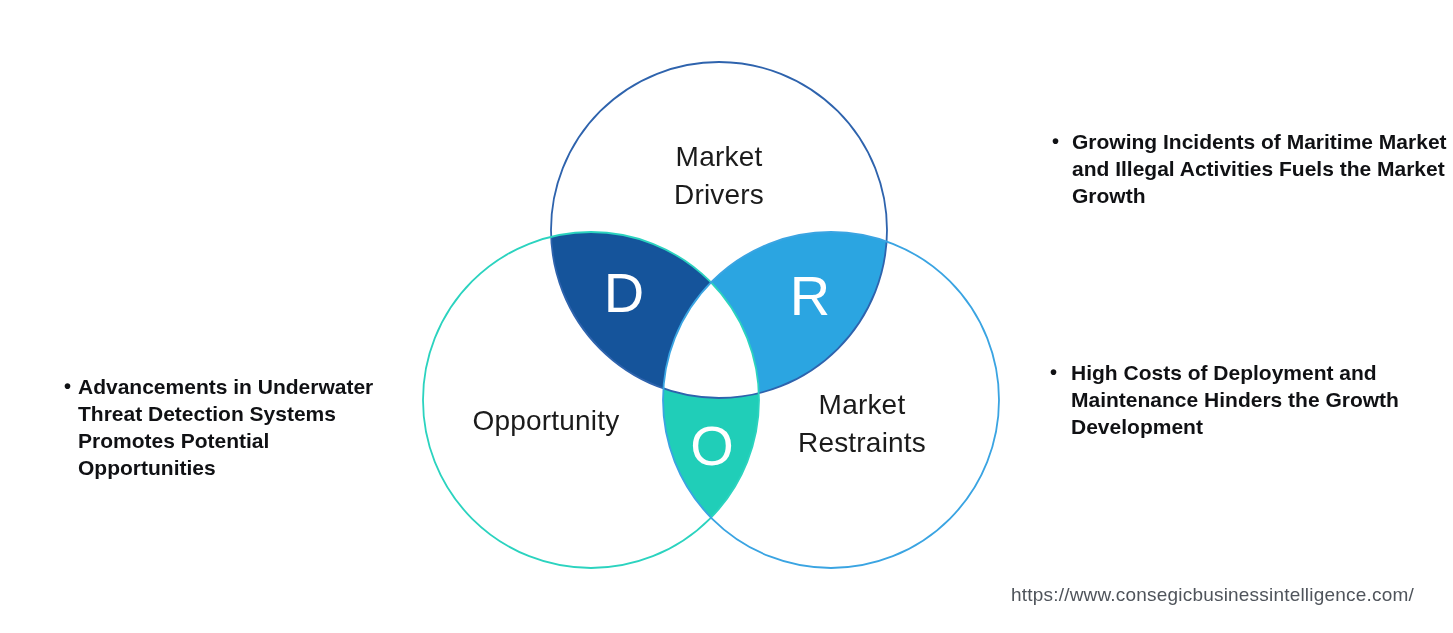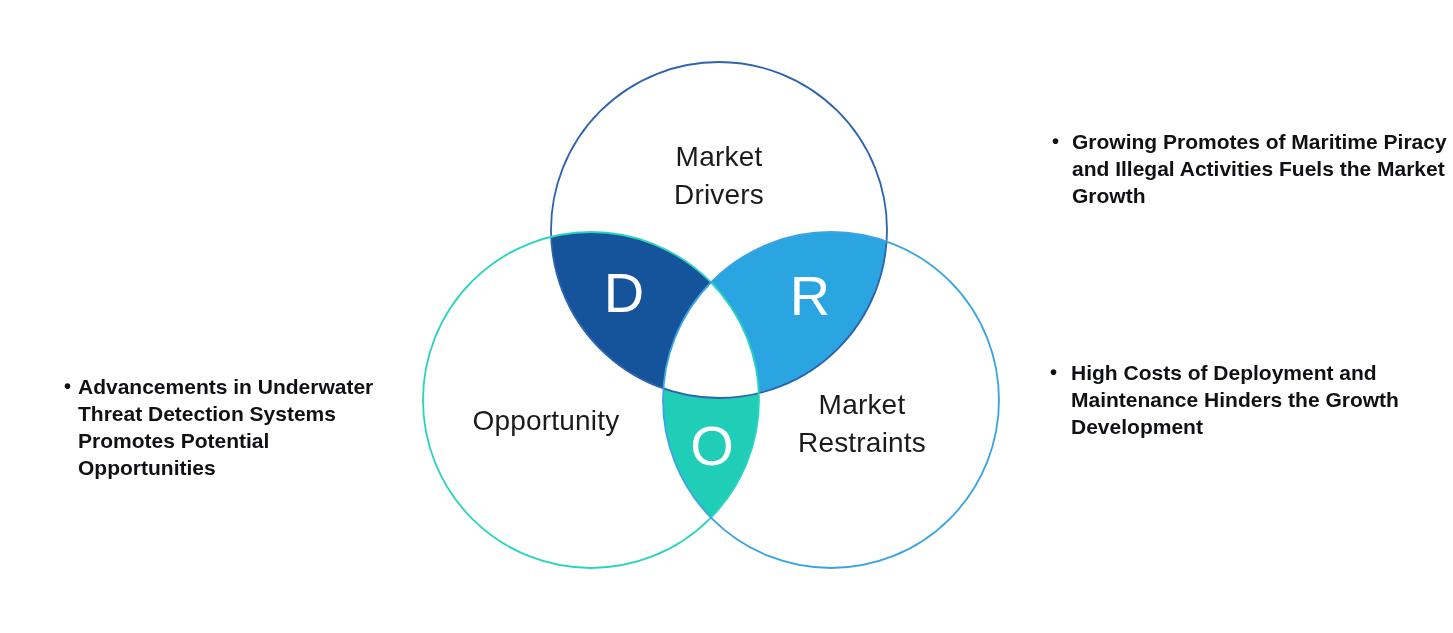--- a/index.html
+++ b/index.html
@@ -128,26 +128,27 @@
   <div class="note note-opportunity">
     <span class="bullet">•</span>
     <div class="note-text">Advancements in Underwater
 Threat Detection Systems
 Promotes Potential
 Opportunities</div>
   </div>
 
   <div class="note note-drivers">
     <span class="bullet">•</span>
-    <div class="note-text">Growing Promotes of Maritime Piracy
+    <div class="note-text">Growing Incidents of Maritime Market
 and Illegal Activities Fuels the Market
 Growth</div>
   </div>
 
   <div class="note note-restraints">
     <span class="bullet">•</span>
     <div class="note-text">High Costs of Deployment and
 Maintenance Hinders the Growth
 Development</div>
   </div>
 
+  <div class="source-url">https://www.consegicbusinessintelligence.com/</div>
 
 </div>
 
 </body></html>

